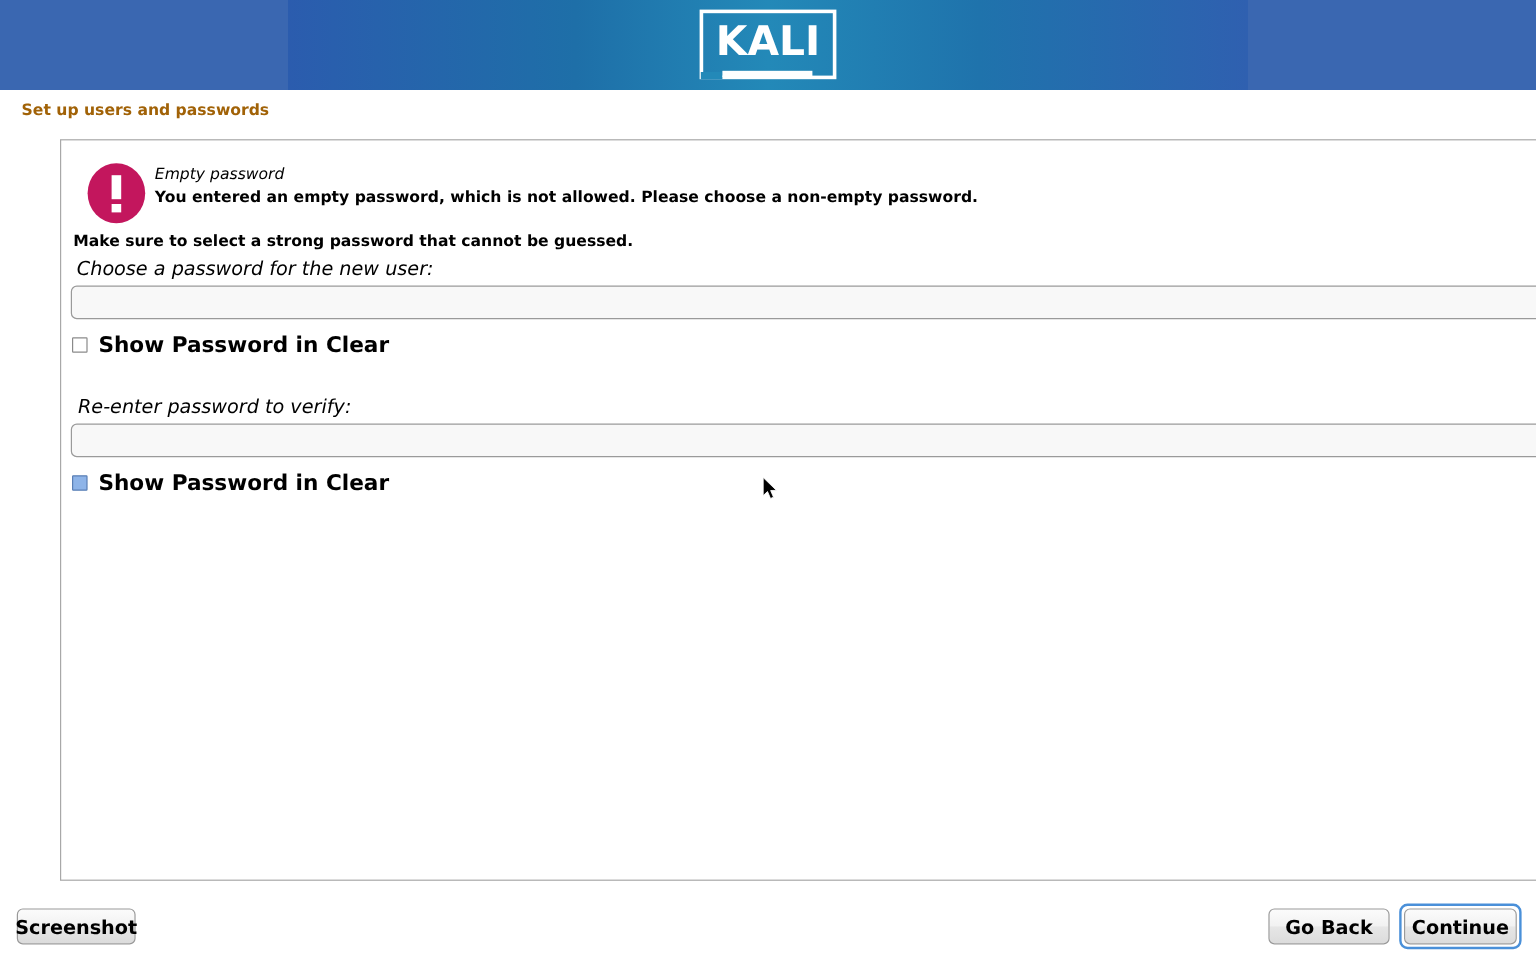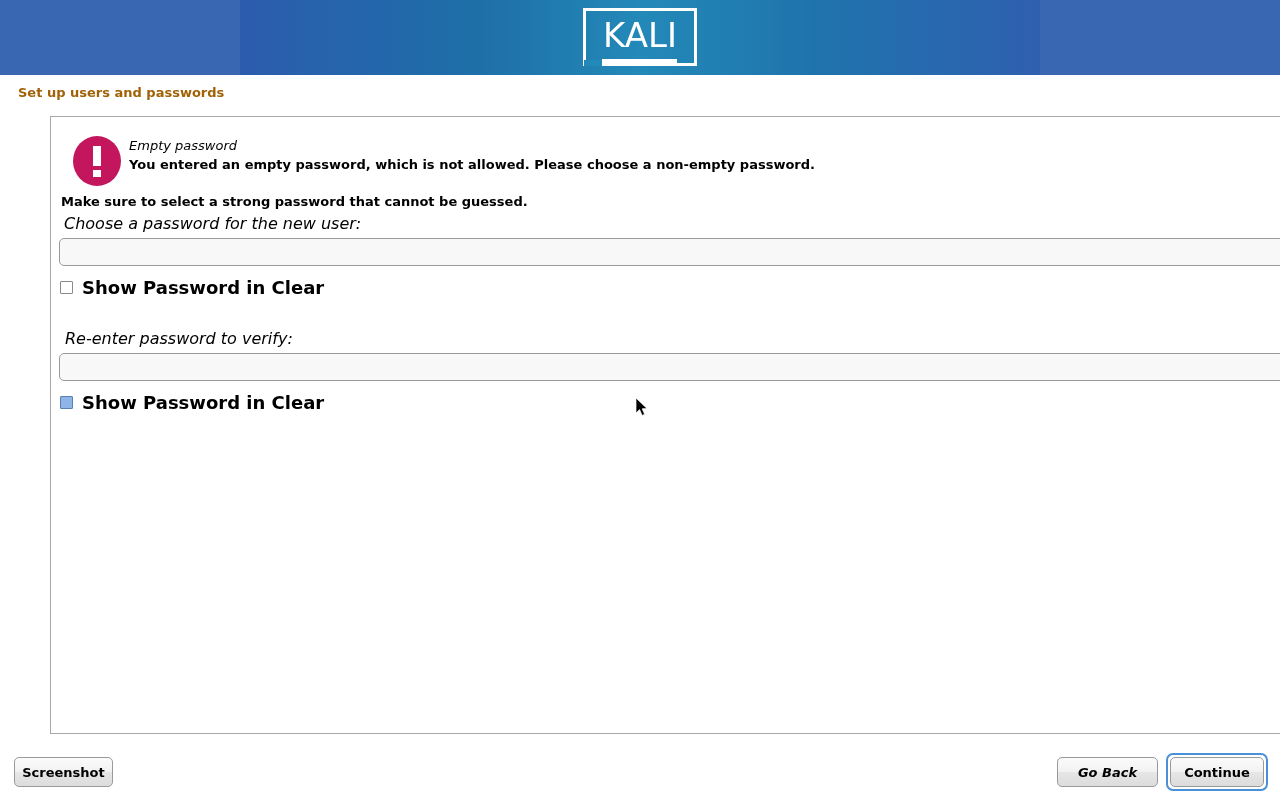--- a/index.html
+++ b/index.html
@@ -49,21 +49,21 @@
     width: 75px; height: 5px;
     background: #ffffff;
   }
   .kali-text {
     position: absolute; left: 0; top: 0;
     width: 114px; height: 58px;
     display: flex; align-items: center; justify-content: center;
     color: #ffffff;
     font-family: "DejaVu Sans", "Liberation Sans", sans-serif;
     font-size: 34px;
-    font-weight: 400;
+    font-weight: 700;
     letter-spacing: 0px;
     line-height: 1;
     padding-bottom: 4px;
   }
 
   
   .step-title {
     position: absolute; left: 18px; top: 85px;
     font-size: 13px; font-weight: bold;
     color: #a16207;
@@ -154,21 +154,21 @@
   }
 
   
   .btn {
     position: absolute;
     height: 30px;
     border: 1px solid #9a9a9a;
     border-radius: 5px;
     background: linear-gradient(to bottom, #fbfbfb 0%, #f2f2f2 48%, #e6e6e6 52%, #dcdcdc 100%);
     font-family: "DejaVu Sans", "Liberation Sans", sans-serif;
-    font-size: 13px;
+    font-size: 16px;
     font-weight: bold;
     color: #000000;
     cursor: default;
     display: flex; align-items: center; justify-content: center;
     padding: 0;
   }
   .btn-focus-ring {
     position: absolute;
     border: 2px solid #4a90d9;
     border-radius: 7px;
@@ -223,21 +223,21 @@
   <input class="pw-input" type="password" style="left: 8px; top: 236px; width: 1239px;" placeholder="">
 
   <div class="check-row" style="left:9px; top:275px;">
     <span class="checkbox focused"></span>
     <span class="check-label">Show Password in Clear</span>
   </div>
 </div>
 
 <button class="btn" style="left:14px; top:757px; width:99px;">Screenshot</button>
 
-<button class="btn" style="left:1057px; top:757px; width:101px;font-style:italic;">Go Back</button>
+<button class="btn" style="left:1057px; top:757px; width:101px;">Go Back</button>
 
 <button class="btn" style="left:1170px; top:757px; width:94px;">Continue</button>
 <div class="btn-focus-ring" style="left:1166px; top:753px; width:102px; height:38px;"></div>
 
 <div class="cursor">
   <svg width="12" height="19" viewBox="0 0 12 19" xmlns="http://www.w3.org/2000/svg">
     <polygon points="0,0 0,15 3.6,11.6 6.1,17.4 8.6,16.3 6.2,10.8 11,10.6" fill="#000000" stroke="#ffffff" stroke-width="0.7"></polygon>
   </svg>
 </div>
 

